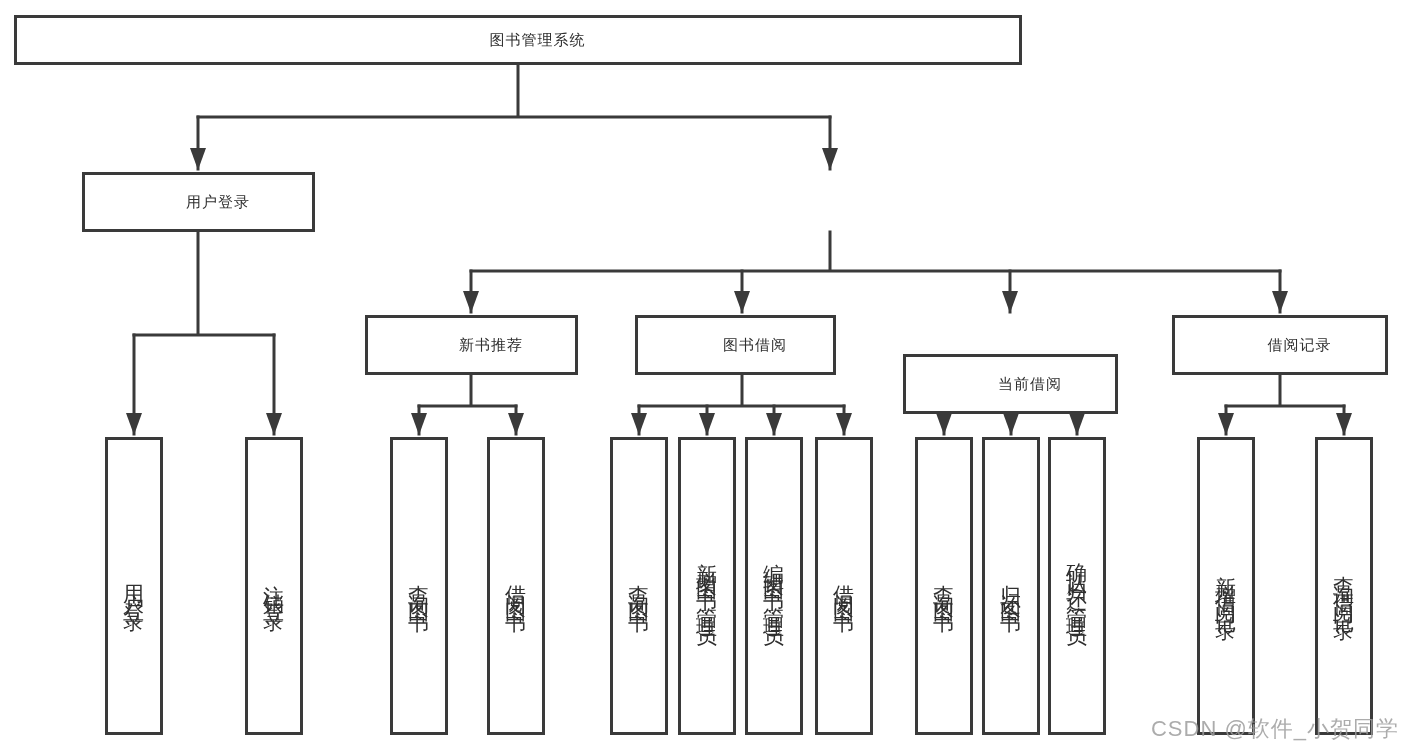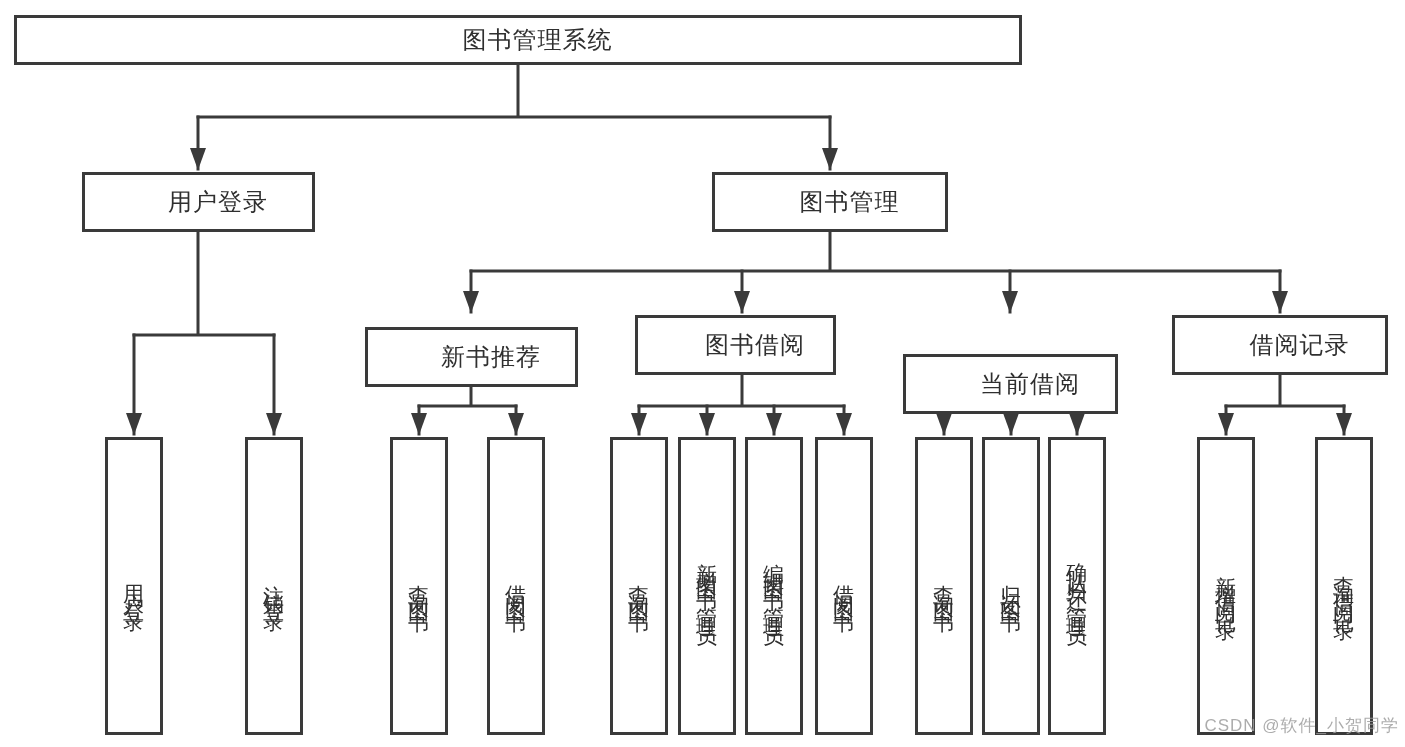--- a/index.html
+++ b/index.html
@@ -23,21 +23,21 @@
   }
   .hnode {
     position: absolute;
     box-sizing: border-box;
     border: 3px solid #3a3a3a;
     background: #ffffff;
     display: flex;
     align-items: center;
     justify-content: center;
     color: #2f2f2f;
-    font-size: 24px;
+    font-size: 15px;
     letter-spacing: 1px;
     z-index: 2;
     padding-left: 39px;
   }
   .vnode {
     position: absolute;
     box-sizing: border-box;
     top: 437px;
     width: 58px;
     height: 298px;
@@ -54,21 +54,21 @@
     color: #2f2f2f;
     font-size: 21px;
     line-height: 1;
     letter-spacing: 9px;
     white-space: nowrap;
   }
   #watermark {
     position: absolute;
     right: 6px;
     top: 714px;
-    font-size: 17px;
+    font-size: 22px;
     color: #9e9e9e;
     opacity: 0.85;
     letter-spacing: 1px;
     z-index: 5;
     white-space: nowrap;
     margin-left: 24px;
   }
 </style>
 </head>
 <body>
@@ -118,25 +118,22 @@
     </g>
   </svg>
 
   <div class="hnode" style="left:14px; top:15px; width:1008px; height:50px;">
     <span>图书管理系统</span>
   </div>
 
   <div class="hnode" style="left:82px; top:172px; width:233px; height:60px;">
     <span>用户登录</span>
   </div>
-  <div class="hnode" style="left:712px; top:172px; width:236px; height:60px;">
-    <span>图书管理</span>
-  </div>
 
-  <div class="hnode" style="left:365px; top:327px; width:213px; height:60px;">
+  <div class="hnode" style="left:365px; top:315px; width:213px; height:60px;">
     <span>新书推荐</span>
   </div>
   <div class="hnode" style="left:635px; top:315px; width:201px; height:60px;">
     <span>图书借阅</span>
   </div>
   <div class="hnode" style="left:903px; top:315px; width:215px; height:60px;margin-top:39px;">
     <span>当前借阅</span>
   </div>
   <div class="hnode" style="left:1172px; top:315px; width:216px; height:60px;">
     <span>借阅记录</span>

